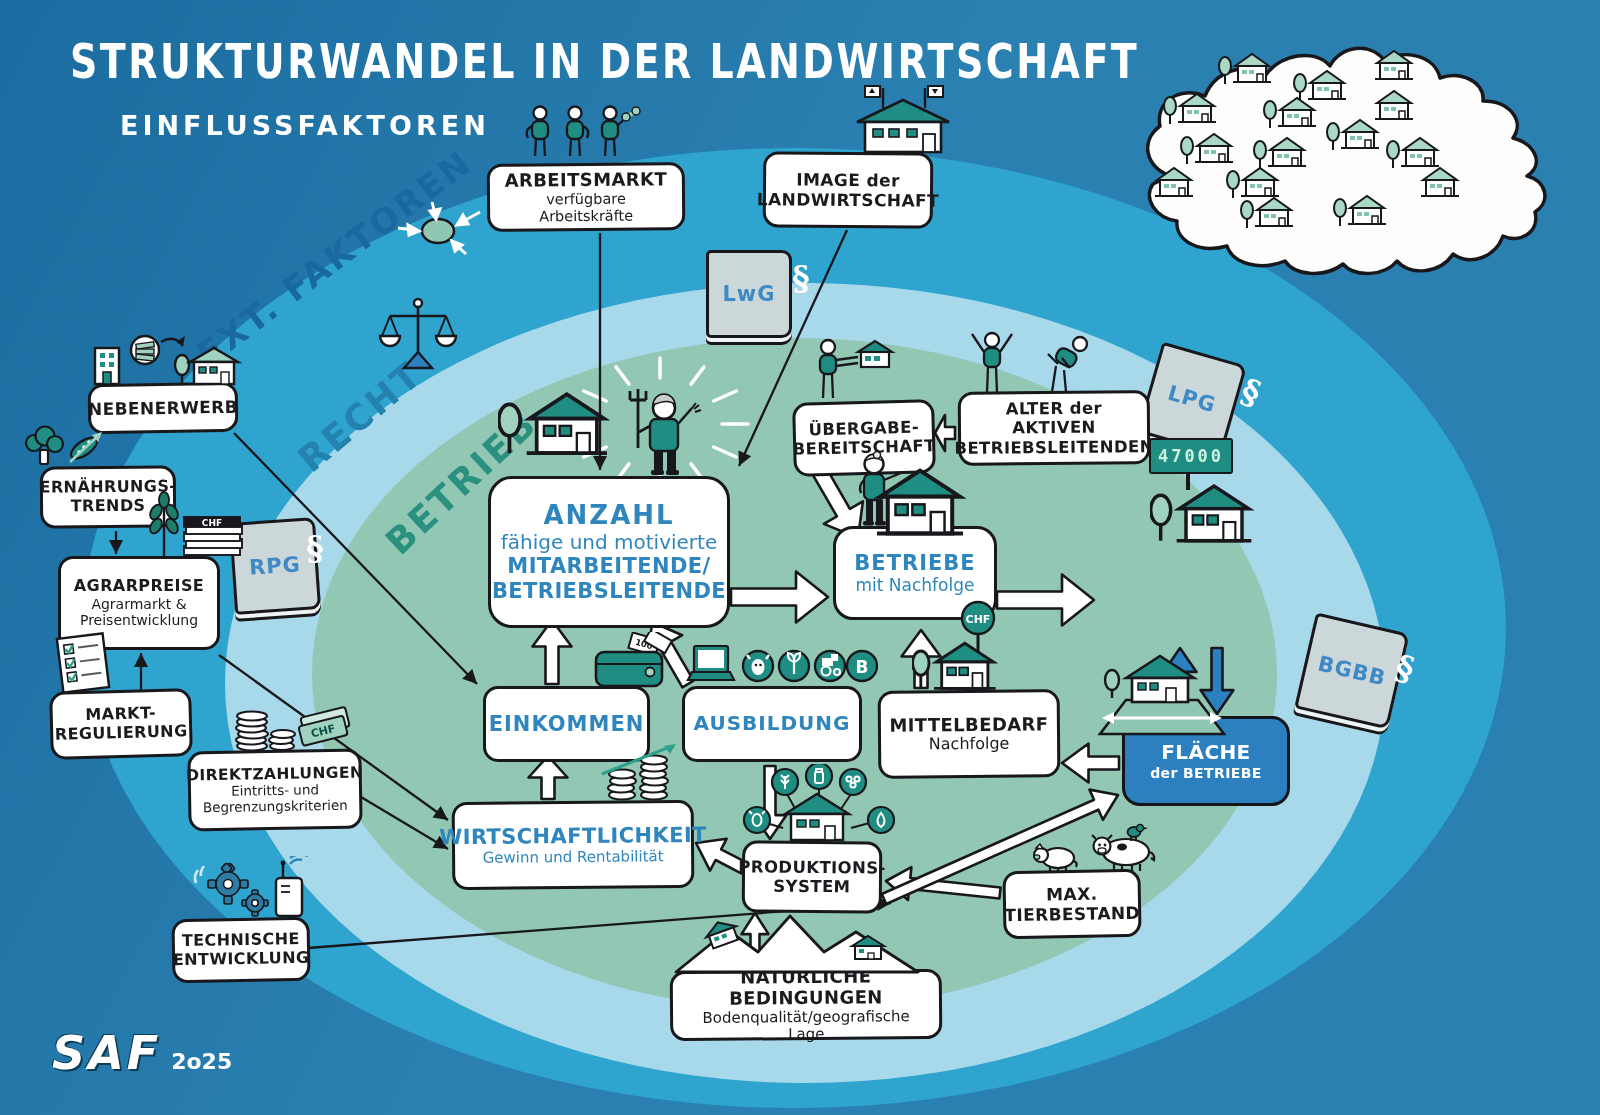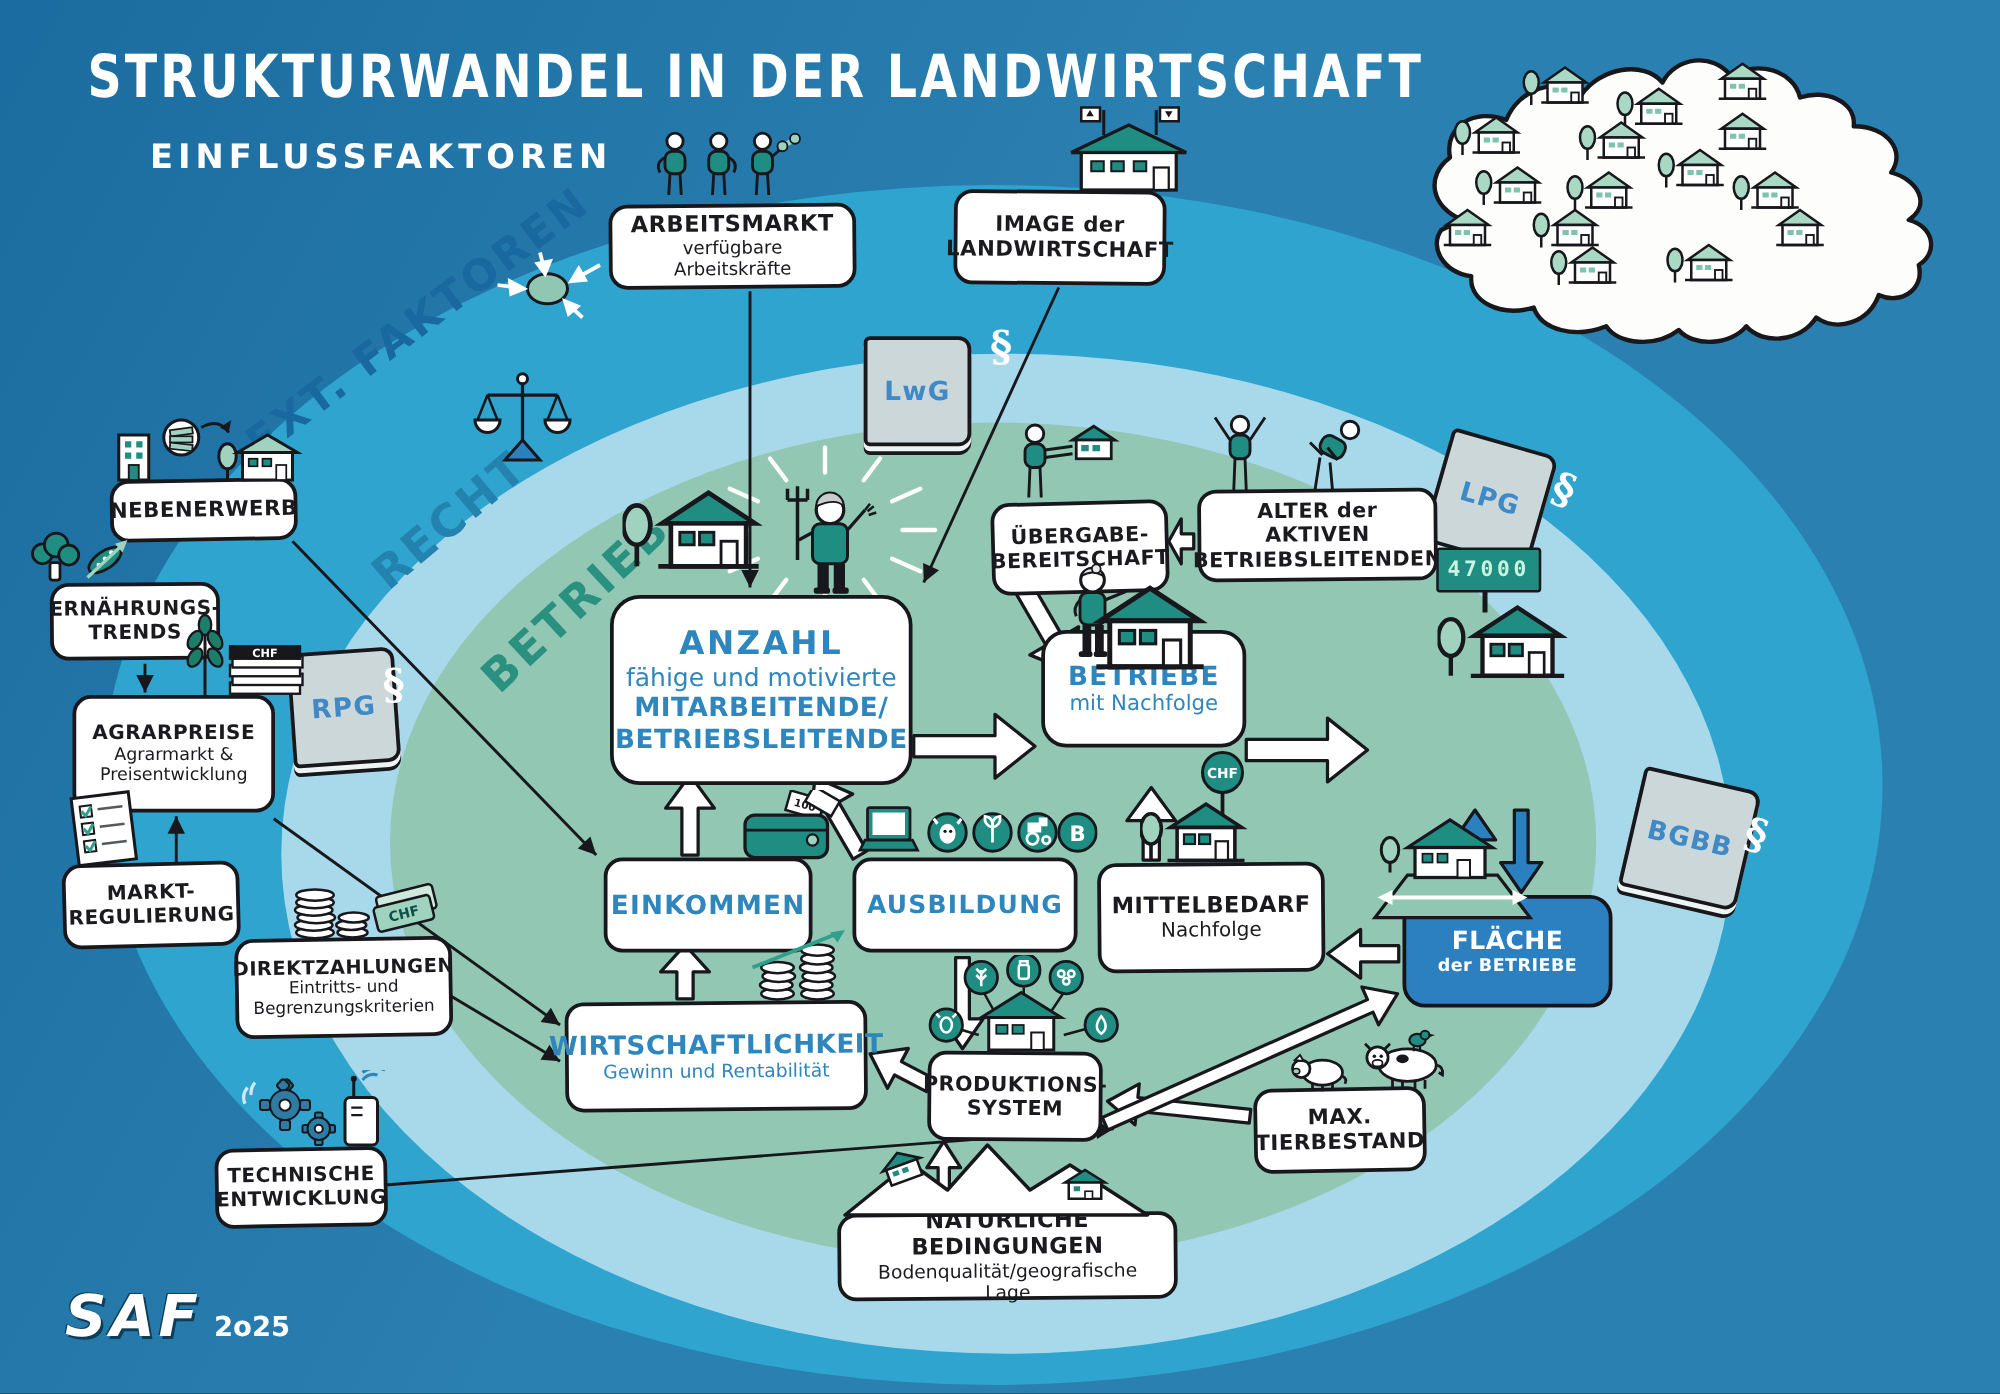--- a/index.html
+++ b/index.html
@@ -648,40 +648,40 @@
   <div class="box" style="left:793px;top:401px;width:142px;height:74px;transform:rotate(-1.5deg);">
     <div class="bt" style="font-size:16.5px;">ÜBERGABE-</div>
     <div class="bt" style="font-size:16.5px;">BEREITSCHAFT</div>
   </div>
 
   <div class="box" style="left:958px;top:391px;width:192px;height:74px;transform:rotate(-0.5deg);">
     <div class="bt" style="font-size:16.5px;">ALTER der AKTIVEN</div>
     <div class="bt" style="font-size:16.5px;">BETRIEBSLEITENDEN</div>
   </div>
 
-  <div class="box" style="left:833px;top:504px;width:164px;height:94px;border-radius:20px;">
+  <div class="box" style="left:833px;top:526px;width:164px;height:94px;border-radius:20px;">
     <div class="bt blue" style="font-size:21px;letter-spacing:1px;">BETRIEBE</div>
     <div class="bs blue" style="font-size:17px;">mit Nachfolge</div>
   </div>
 
   <div class="box" style="left:878px;top:690px;width:182px;height:88px;transform:rotate(-0.5deg);">
     <div class="bt" style="font-size:18px;">MITTELBEDARF</div>
     <div class="bs" style="font-size:16px;">Nachfolge</div>
   </div>
 
 
   <div class="box bluebox" style="left:1122px;top:716px;width:168px;height:90px;border-radius:18px;">
     <div class="bt" style="font-size:20px;">FLÄCHE</div>
     <div class="bt" style="font-size:14px;">der BETRIEBE</div>
   </div>
 
   <div class="pole"></div>
   <div class="counter">47000</div>
 
-  <div class="book" style="left:691px;top:250px;width:80px;height:82px;margin-top:19px;">
+  <div class="book" style="left:706px;top:250px;width:80px;height:82px;">
     <span class="lbl">LwG</span>
   </div>
   <span class="para" style="left:792px;top:258px;">§</span>
 
   <div class="book" style="left:232px;top:520px;width:80px;height:86px;transform:rotate(-4deg);">
     <span class="lbl">RPG</span>
   </div>
   <span class="para" style="left:306px;top:528px;">§</span>
 
   <div class="book" style="left:1148px;top:352px;width:82px;height:88px;transform:rotate(16deg);">

